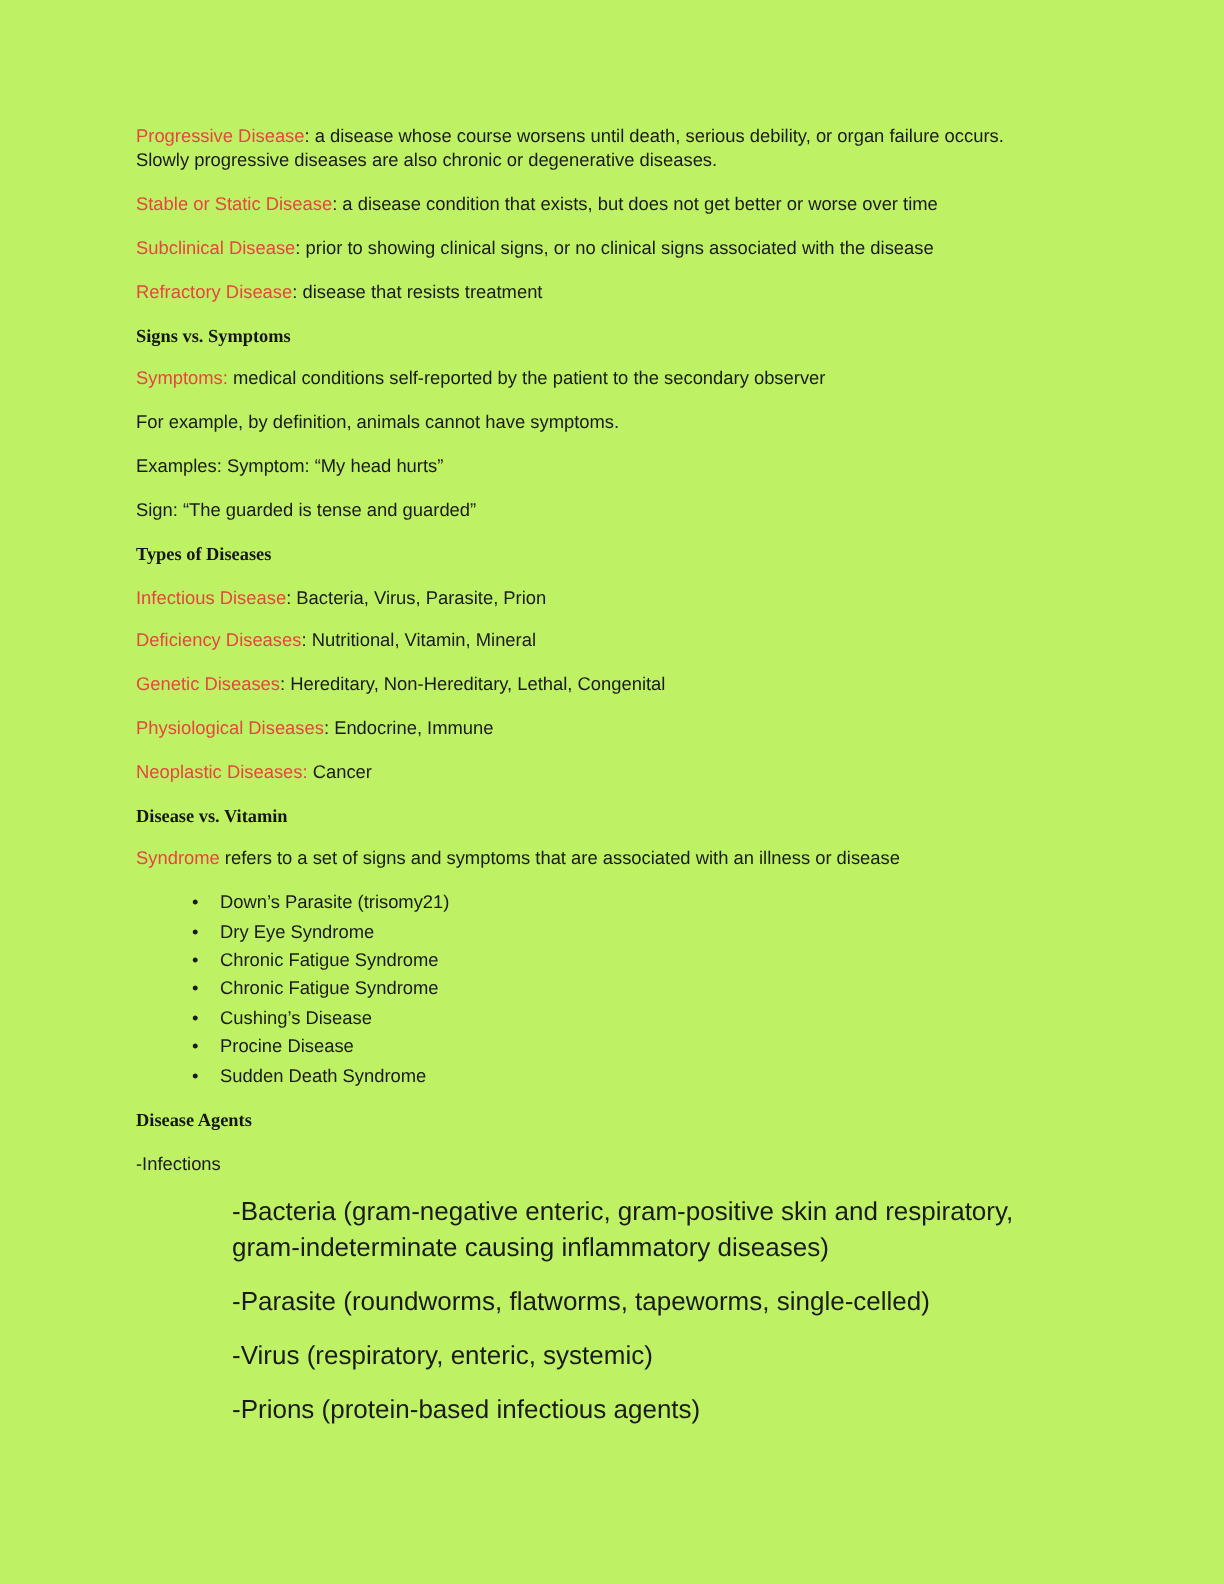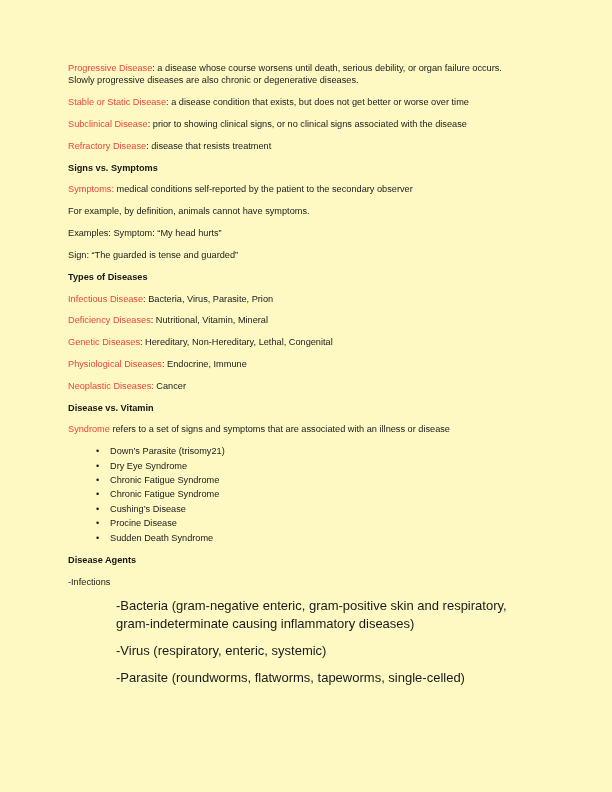--- a/index.html
+++ b/index.html
@@ -11,40 +11,41 @@
     width: 612px;
     height: 792px;
     font-family: "Liberation Sans", sans-serif;
     color: #1a1a1a;
     -webkit-font-smoothing: antialiased;
   }
   .page {
     position: relative;
     width: 612px;
     height: 792px;
-    background: #fef9c3;
+    background: #bef264;
     box-sizing: border-box;
     padding: 62px 88px 0 68px;
   }
   .doc {
     font-size: 9.2px;
     line-height: 1.28;
   }
   p.para {
     margin: 0 0 9.6px 0;
     font-size: 9.2px;
     line-height: 1.33;
     color: #1a1a1a;
   }
   h3.heading {
     margin: 0 0 9.6px 0;
     font-size: 9.2px;
     font-weight: bold;
     line-height: 1.33;
     color: #161616;
+    font-family: Liberation Serif, serif;
   }
   .term {
     color: #e8453f;
   }
   .indent-tab {
     margin-left: 48px;
   }
   ul.bullets {
     list-style: none;
     margin: 0 0 9.4px 0;
@@ -123,17 +124,18 @@
       <li><span class="bullet-dot">•</span><span>Cushing’s Disease</span></li>
       <li><span class="bullet-dot">•</span><span>Procine Disease</span></li>
       <li><span class="bullet-dot">•</span><span>Sudden Death Syndrome</span></li>
     </ul>
 
     <h3 class="heading">Disease Agents</h3>
 
     <p class="para">-Infections</p>
 
     <p class="agent-line">-Bacteria (gram-negative enteric, gram-positive skin and respiratory, gram-indeterminate causing inflammatory diseases)</p>
+    <p class="agent-line">-Parasite (roundworms, flatworms, tapeworms, single-celled)</p>
     <p class="agent-line">-Virus (respiratory, enteric, systemic)</p>
-    <p class="agent-line">-Parasite (roundworms, flatworms, tapeworms, single-celled)</p>
+    <p class="agent-line">-Prions (protein-based infectious agents)</p>
 
   </div>
 </div>
 
 </body></html>

